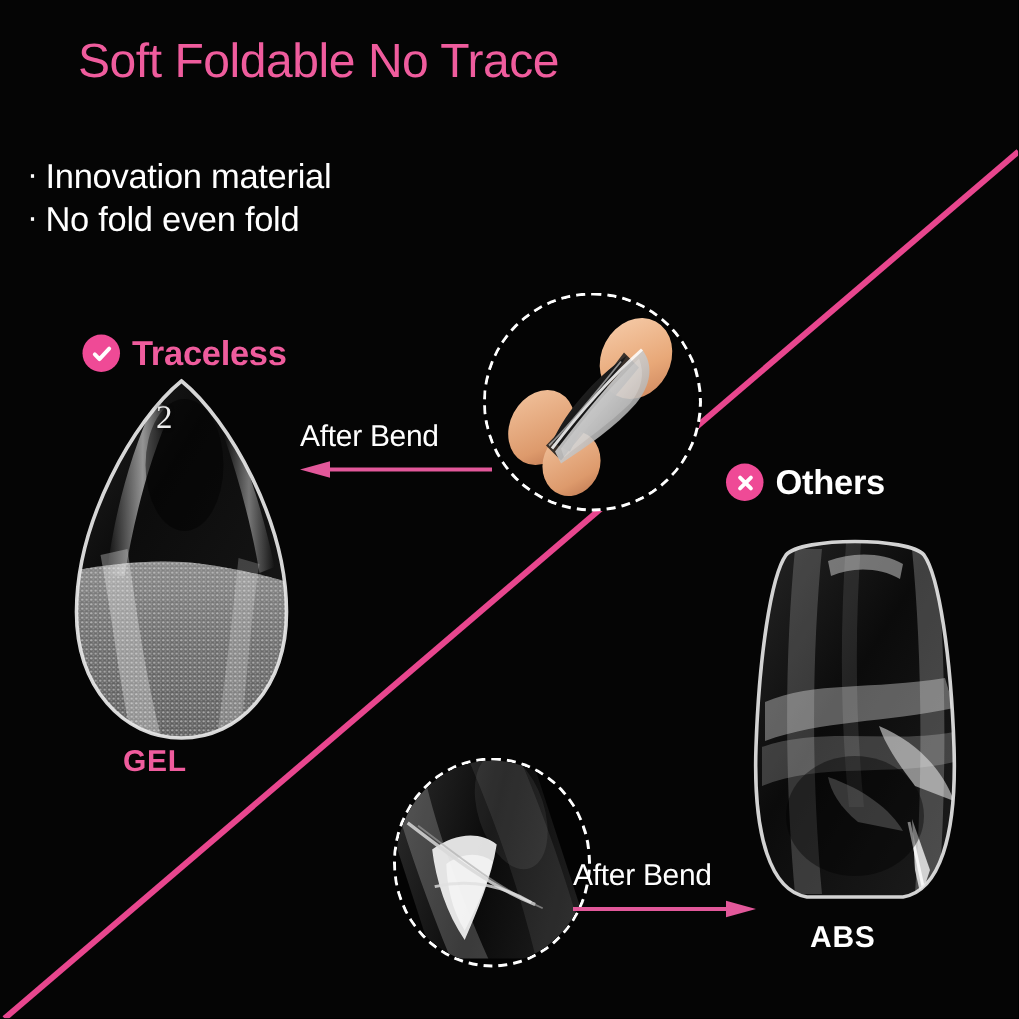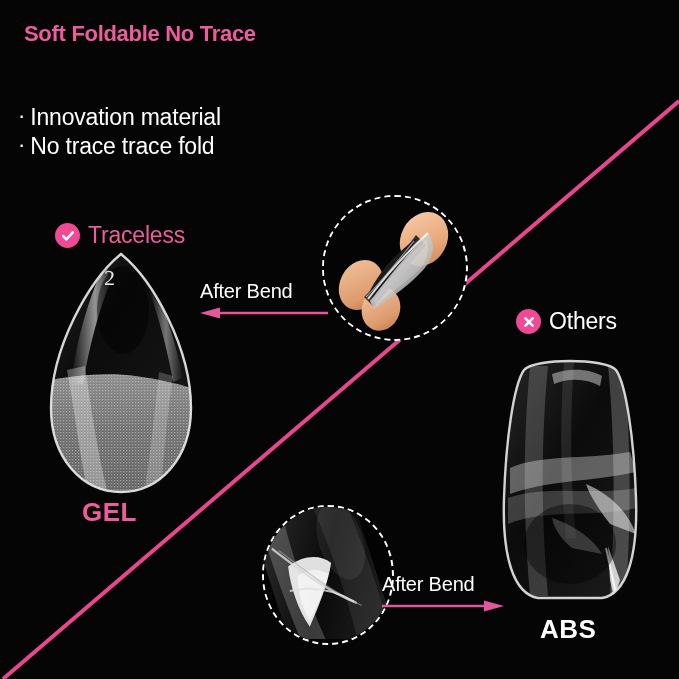--- a/index.html
+++ b/index.html
@@ -19,26 +19,27 @@
 
   
   .headline {
     position: absolute;
     left: 24px;
     top: 20px;
     width: 470px;
   }
   .headline-line {
     display: block;
-    font-size: 22px;
-    font-weight: bold;
+    font-size: 32px;
+    font-weight: normal;
     letter-spacing: -0.3px;
     line-height: 1.28;
     color: #EF5C9D;
     white-space: nowrap;
+    margin-left: 28px;
   }
   .bullets {
     position: absolute;
     left: 18px;
     top: 103px;
     width: 420px;
   }
   .bullet-row {
     display: flex;
     align-items: baseline;
@@ -72,35 +73,35 @@
 
   
   .badge {
     position: absolute;
     display: flex;
     align-items: center;
     gap: 8px;
     white-space: nowrap;
   }
   .badge-traceless { left: 55px; top: 222px; }
-  .badge-others { left: 516px; top: 308px; }
+  .badge-others { left: 484px; top: 308px; }
 
   .badge-icon {
     width: 25px;
     height: 25px;
     border-radius: 50%;
     background: #EF4A96;
     display: flex;
     align-items: center;
     justify-content: center;
     flex: none;
   }
   .badge-label {
     font-size: 23px;
-    font-weight: normal;
+    font-weight: bold;
     letter-spacing: -0.2px;
   }
   .label-pink { color: #EF5C9D; }
   .label-white { color: #ffffff; }
 
   
   .nail-gel {
     position: absolute;
     left: 45px;
     top: 252px;
@@ -112,21 +113,21 @@
     left: 104px;
     top: 265px;
     font-size: 22px;
     color: #ffffff;
     font-family: "Liberation Serif", serif;
     text-shadow: 0 0 3px rgba(0,0,0,0.95);
     opacity: 0.92;
   }
   .caption {
     position: absolute;
-    font-size: 26px;
+    font-size: 20px;
     font-weight: bold;
     letter-spacing: 0.5px;
   }
   .caption-gel { left: 82px; top: 497px; color: #EF5C9D; }
   .caption-abs { left: 540px; top: 614px; color: #ffffff; }
 
   .nail-abs {
     position: absolute;
     left: 490px;
     top: 348px;
@@ -181,21 +182,21 @@
     <span class="headline-line">Soft Foldable No Trace</span>
   </div>
 
   <div class="bullets">
     <div class="bullet-row">
       <span class="bullet-dot">·</span>
       <span class="bullet-text">Innovation material</span>
     </div>
     <div class="bullet-row">
       <span class="bullet-dot">·</span>
-      <span class="bullet-text">No trace trace fold</span>
+      <span class="bullet-text">No fold even fold</span>
     </div>
   </div>
 
   <svg class="divider" viewBox="0 0 679 679">
     <line x1="679" y1="101" x2="3" y2="679" stroke="#E8468E" stroke-width="4"></line>
   </svg>
 
   <svg class="nail-gel" viewBox="0 0 152 243">
     <defs>
       <linearGradient id="gelBody" x1="0" y1="0" x2="1" y2="1">

